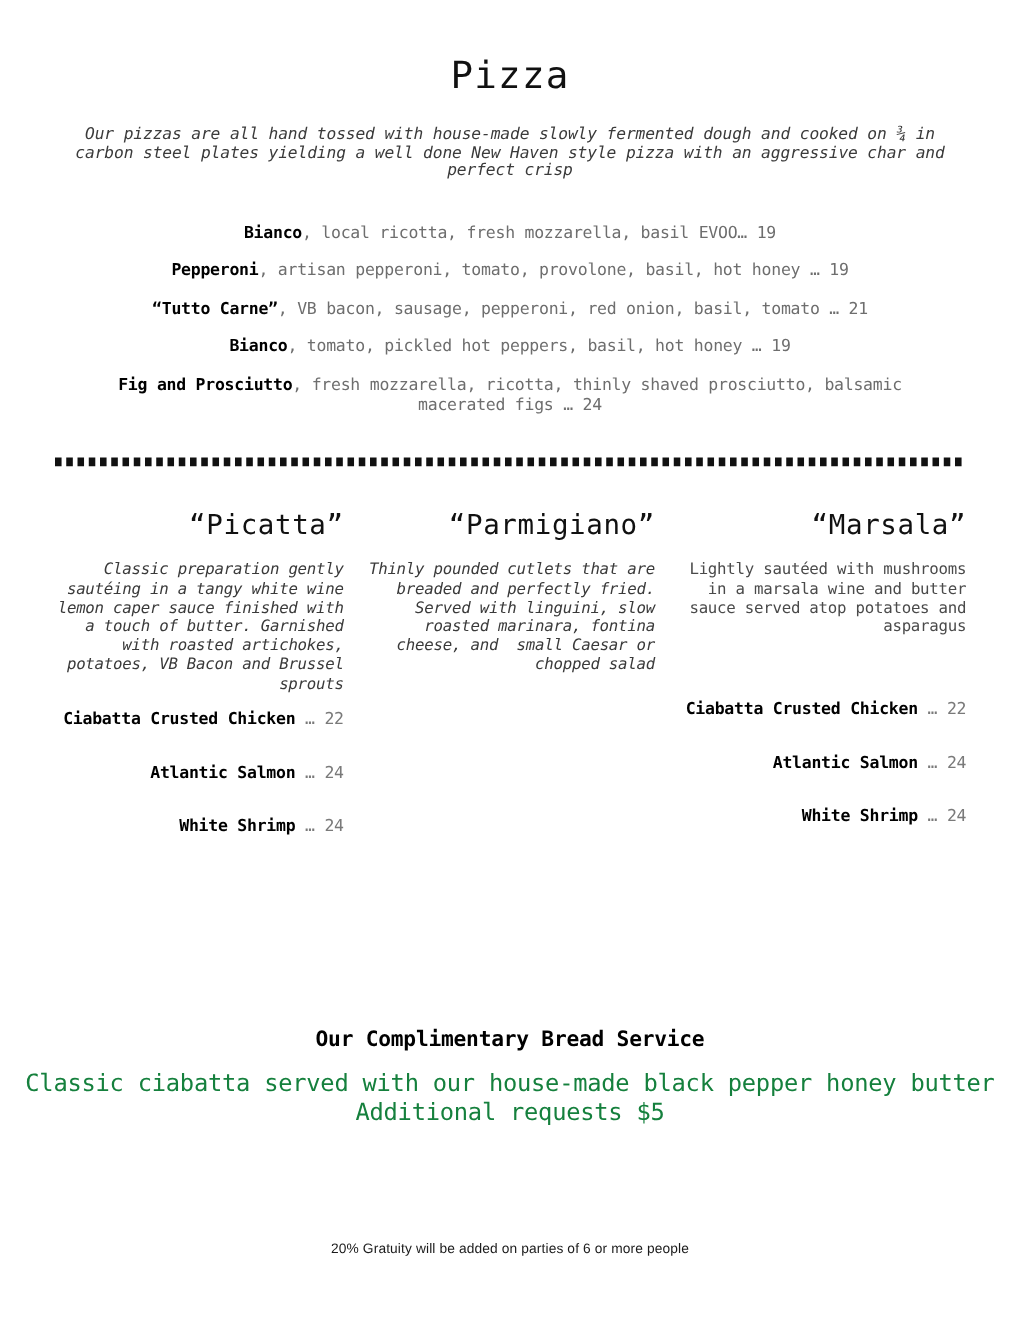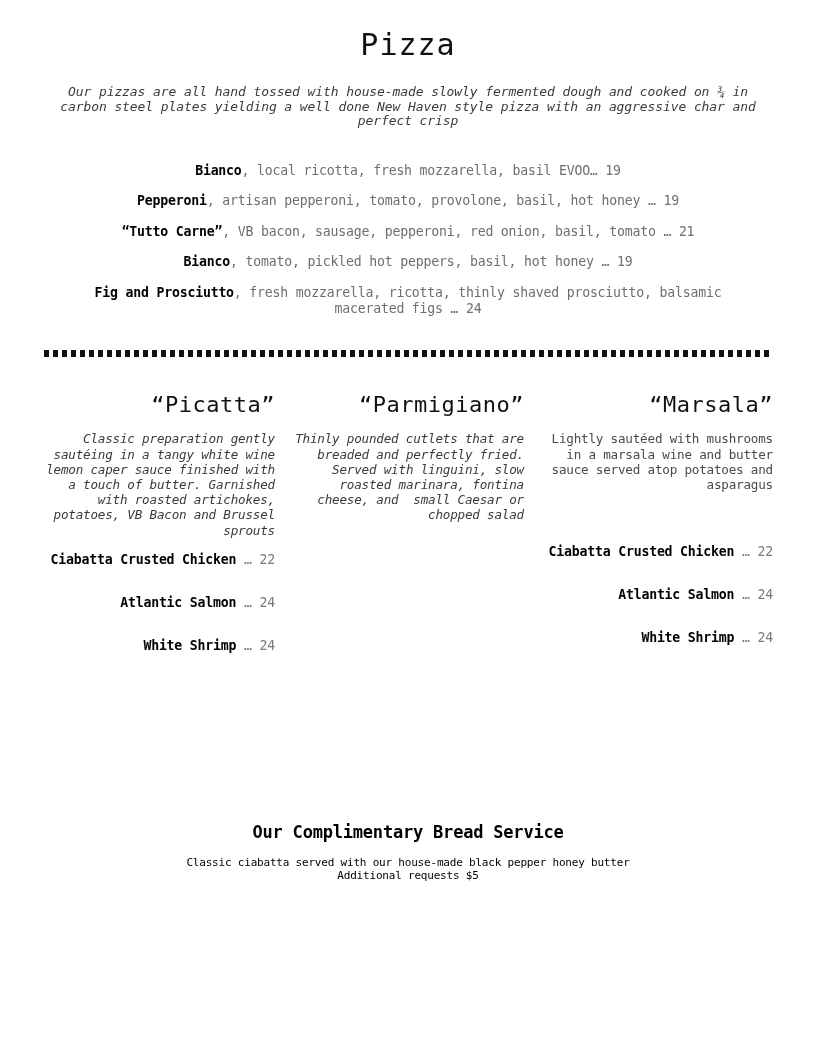--- a/index.html
+++ b/index.html
@@ -17,21 +17,21 @@
   }
 
   .page {
     position: absolute;
     inset: 0;
     padding: 0;
   }
 
   
   .pizza-section {
-    padding-top: 28px;
+    padding-top: 44px;
   }
   .pizza-title {
     text-align: center;
     font-size: 30px;
     font-weight: 400;
     letter-spacing: 1px;
     color: #111;
     margin: 0 0 24px 0;
     line-height: 1.1;
   }
@@ -137,23 +137,23 @@
     text-align: center;
   }
   .bread-title {
     font-size: 17px;
     font-weight: bold;
     color: #000;
     margin: 0 0 14px 0;
     letter-spacing: -0.2px;
   }
   .bread-desc {
-    font-size: 11px;
+    font-size: 19px;
     line-height: 1.2;
-    color: #000000;
+    color: #15803d;
     letter-spacing: -0.2px;
   }
 
   
   .footer {
     position: absolute;
     left: 0;
     right: 0;
     top: 993px;
     text-align: center;
@@ -246,14 +246,15 @@
     </div>
 
   </section>
 
   <section class="bread">
     <h2 class="bread-title">Our Complimentary Bread Service</h2>
     <div class="bread-desc">Classic ciabatta served with our house-made black pepper honey butter</div>
     <div class="bread-desc">Additional requests $5</div>
   </section>
 
+  <div class="footer">20% Gratuity will be added on parties of 6 or more people</div>
 
 </div>
 
 </body></html>

